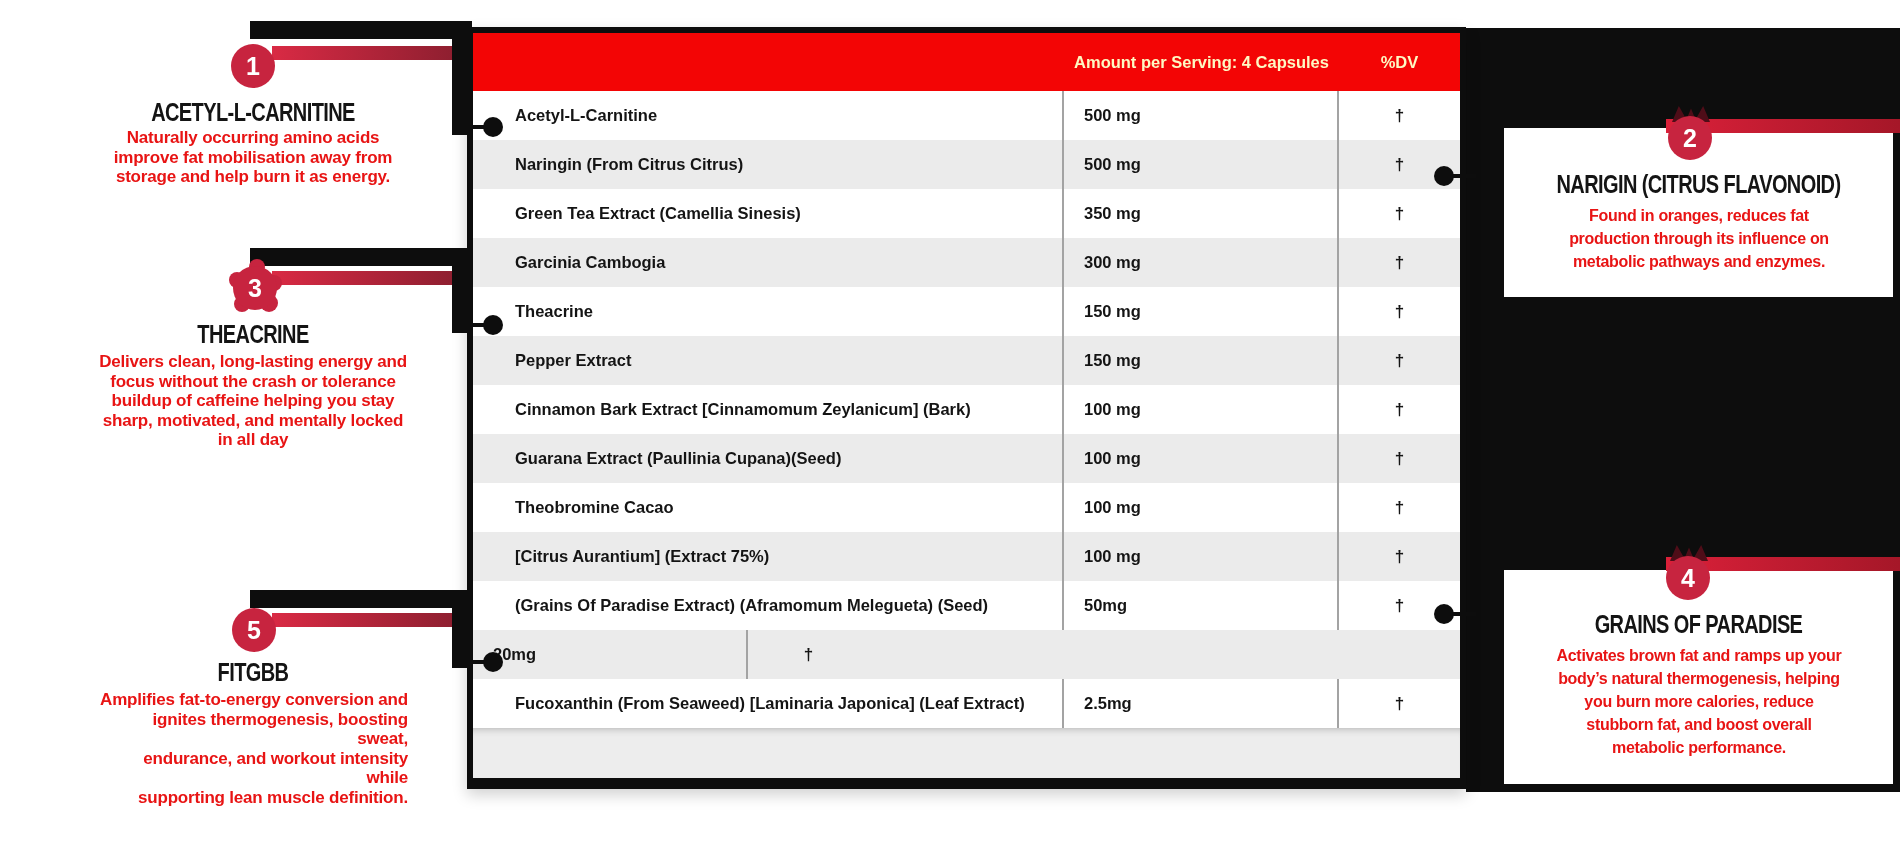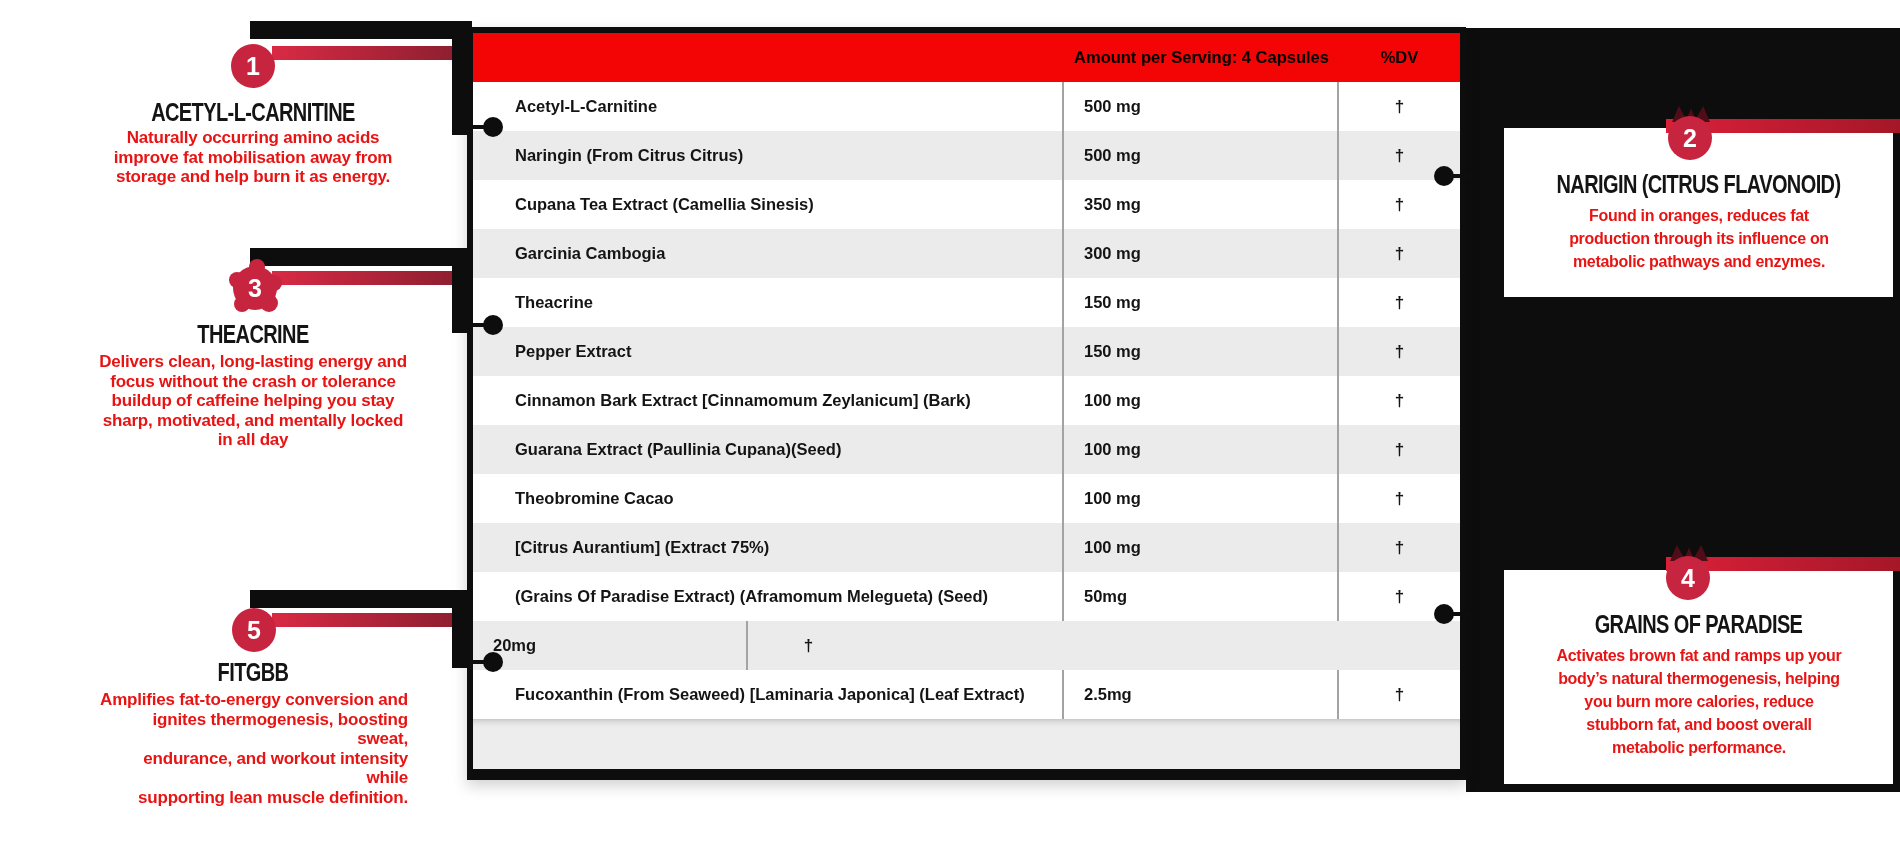--- a/index.html
+++ b/index.html
@@ -2,22 +2,22 @@
 <html><head>
 <meta charset="utf-8">
 <style>
   html,body{margin:0;padding:0;background:#fff;}
   .canvas{position:relative;width:1900px;height:848px;background:#ffffff;overflow:hidden;
           font-family:"Liberation Sans",sans-serif;}
   
   .facts-table{position:absolute;left:467px;top:27px;width:999px;box-sizing:border-box;
                border:6px solid #0d0d0d;border-bottom-width:11px;background:#fff;
                box-shadow:0 6px 14px rgba(0,0,0,.18);}
-  .ft-header{height:49px;background:#f30505;display:flex;align-items:center;
-             color:#000000;font-weight:bold;font-size:16.5px;}
+  .ft-header{height:58px;background:#f30505;display:flex;align-items:center;
+             color:#fef9c3;font-weight:bold;font-size:16.5px;}
   .hc1{width:591px;}
   .hc2{width:275px;text-align:center;}
   .hc3{width:121px;text-align:center;}
   .ft-rows{display:block;}
   .ft-row{height:49px;display:flex;align-items:stretch;font-weight:bold;font-size:16.5px;color:#141414;}
   .ft-row:nth-child(even){background:#ebebeb;}
   .cell{display:flex;align-items:center;box-sizing:border-box;}
   .c1{width:591px;padding-left:42px;border-right:2px solid #a3a3a3;}
   .c2{width:275px;padding-left:20px;border-right:2px solid #a3a3a3;}
   .c3{width:121px;justify-content:center;font-size:17px;}
@@ -72,21 +72,21 @@
         <div class="cell c1">Acetyl-L-Carnitine</div>
         <div class="cell c2">500 mg</div>
         <div class="cell c3">†</div>
       </div>
       <div class="ft-row">
         <div class="cell c1">Naringin (From Citrus Citrus)</div>
         <div class="cell c2">500 mg</div>
         <div class="cell c3">†</div>
       </div>
       <div class="ft-row">
-        <div class="cell c1">Cupana Tea Extract (Camellia Sinesis)</div>
+        <div class="cell c1">Green Tea Extract (Camellia Sinesis)</div>
         <div class="cell c2">350 mg</div>
         <div class="cell c3">†</div>
       </div>
       <div class="ft-row">
         <div class="cell c1">Garcinia Cambogia</div>
         <div class="cell c2">300 mg</div>
         <div class="cell c3">†</div>
       </div>
       <div class="ft-row">
         <div class="cell c1">Theacrine</div>

